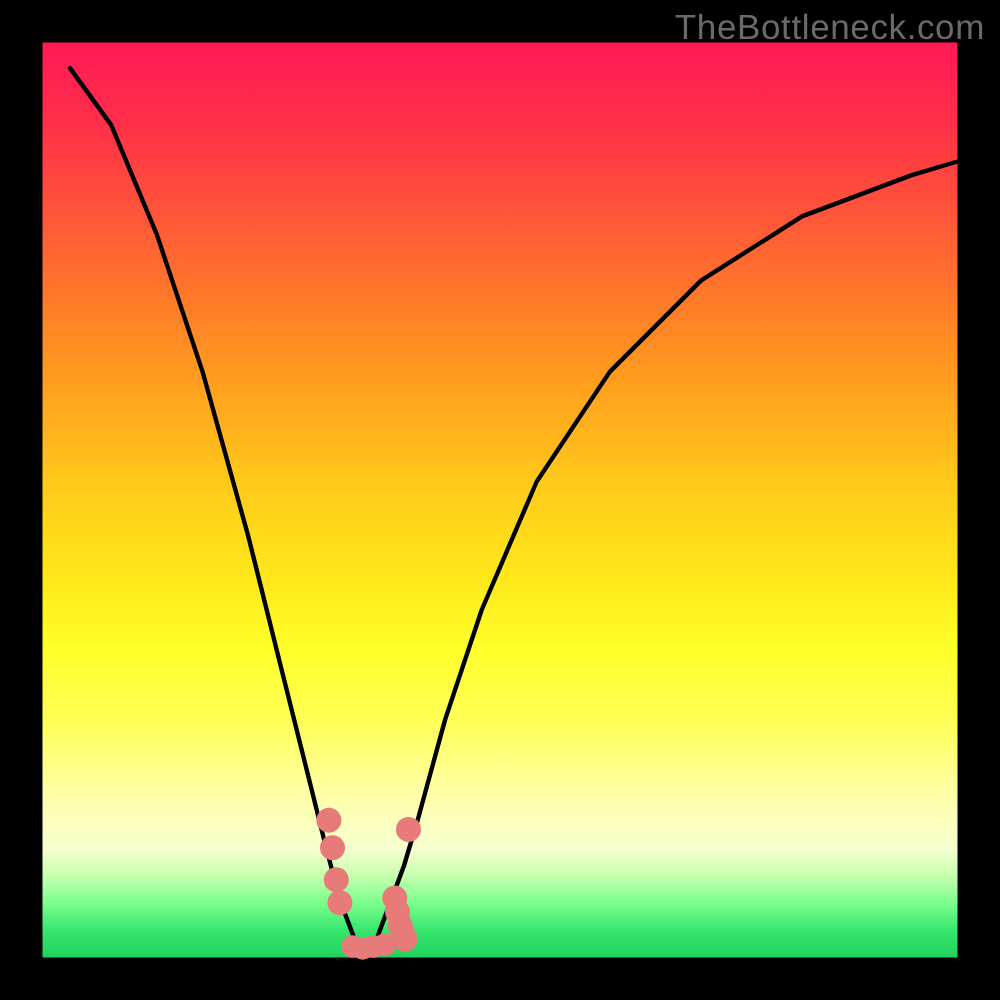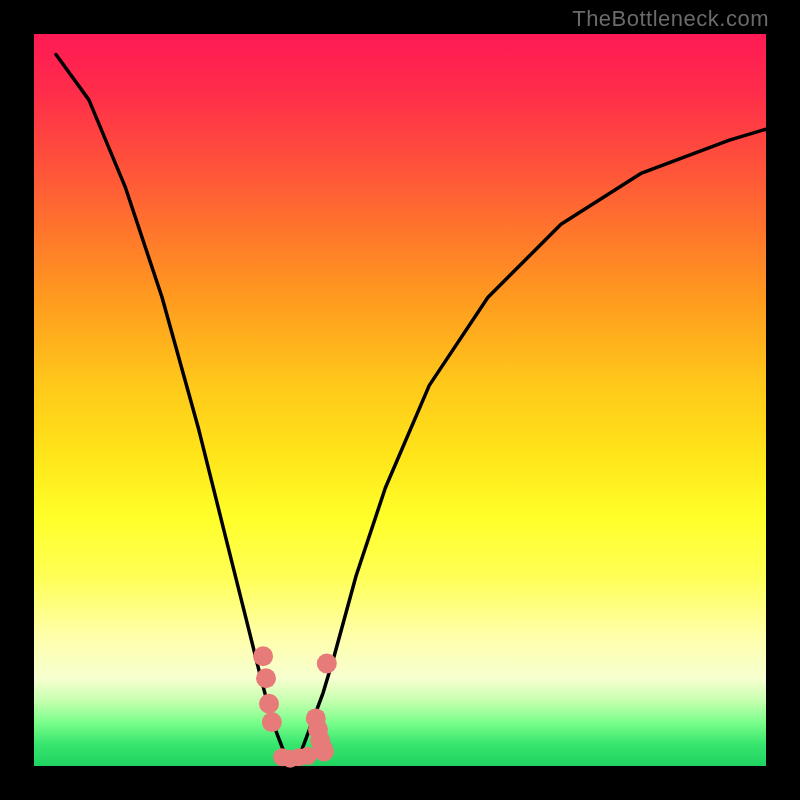--- a/index.html
+++ b/index.html
@@ -38,23 +38,23 @@
       #f7ffd0 88%,
       #c8ffb0 91%,
       #7cff8c 94%,
       #38e66e 97%,
       #1fd25f 100%
     );
   }
   .watermark {
     position: absolute;
     top: 6px;
-    right: 31px;
+    right: 12px;
     color: #6a6a6a;
-    font-size: 22px;
+    font-size: 28px;
     font-weight: 500;
     letter-spacing: 0.5px;
     user-select: none;
   }
   svg.overlay {
     position: absolute;
     left: 0;
     top: 0;
     width: 800px;
     height: 800px;

